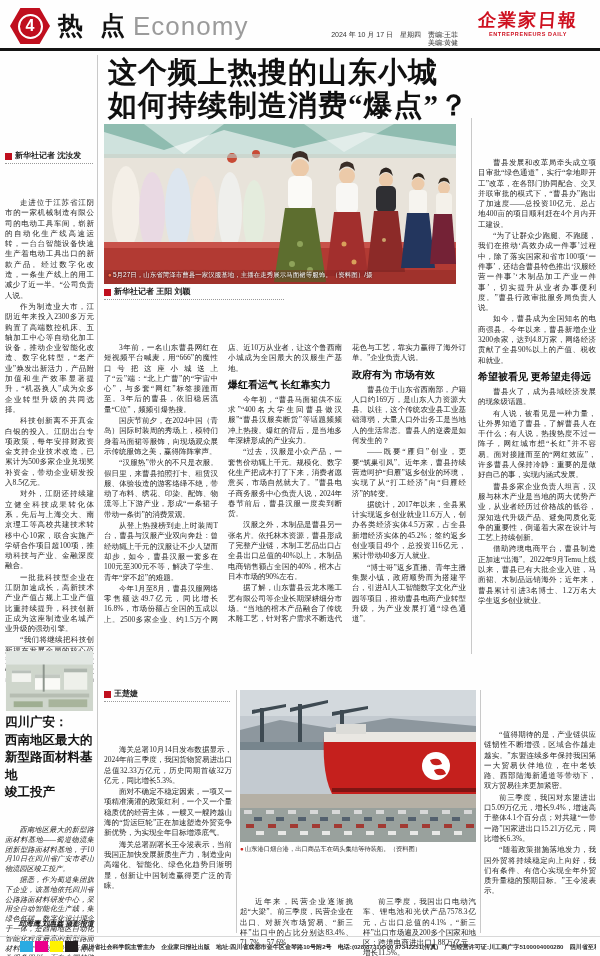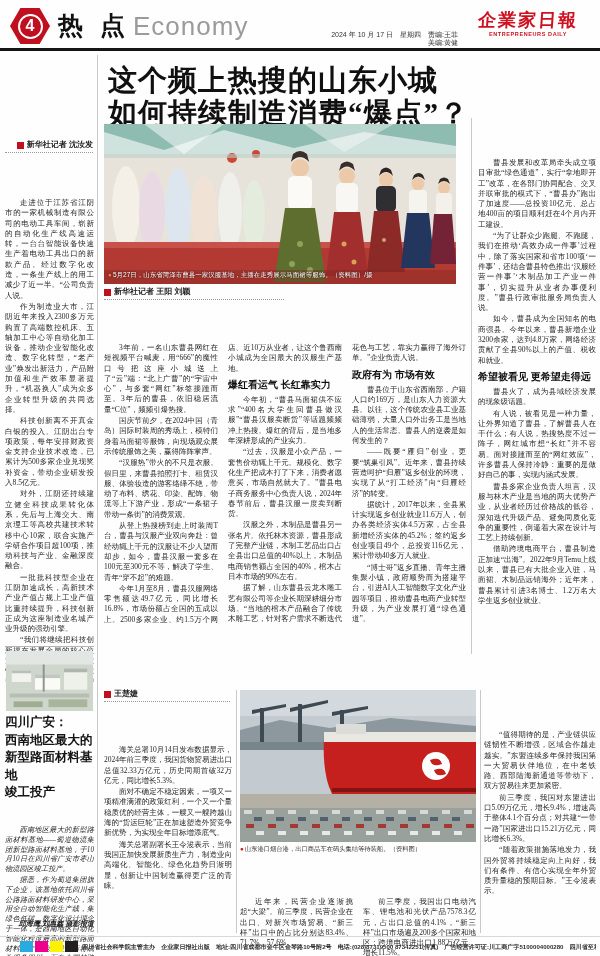--- a/index.html
+++ b/index.html
@@ -35,21 +35,21 @@
     margin:5px 0 4px; break-inside:avoid; }
   .byline { display:flex; align-items:center; gap:3px;
     border-bottom:1px dotted #9a9a9a; padding-bottom:3px;
     font:bold 8px/1 "Liberation Sans","DejaVu Sans",sans-serif; color:#222; }
   .byline .sq { width:7px; height:7px; background:#c00f1e; flex:0 0 auto; }
   .vline { position:absolute; width:1px; background:#c9c9c9; }
   .bindlist { display:contents; }
   
   .l-title { position:absolute; left:5px; top:58px; width:90px;
     font:bold 11.5px/1.45 "Liberation Serif","DejaVu Serif",serif; color:#c2121c; }
-  .l-byline { position:absolute; left:5px; top:141px; width:88px;justify-content:flex-end; }
+  .l-byline { position:absolute; left:5px; top:152px; width:88px; }
   .l-paras { position:absolute; left:5px; top:158px; width:89px; height:484px; }
   .ga-box-rule { position:absolute; left:5px; top:646px; width:89px; height:0; border-top:1px solid #b5b5b5; }
   .ga-photo { position:absolute; left:5px; top:651px; width:89px; height:60px; overflow:hidden; }
   .ga-title { position:absolute; left:5px; top:714px; width:90px;
     font:bold 12.5px/1.4 "Liberation Serif","DejaVu Serif",serif; color:#141414; }
   .ga-paras { position:absolute; left:5px; top:786px; width:89px; height:132px;
     font-size:7.2px; line-height:9.8px; font-style:italic; }
   .ga-credit { position:absolute; left:5px; top:920px; width:89px; text-align:right;
     font:bold italic 7.2px/1.2 "Liberation Serif","DejaVu Serif",serif; }
   
@@ -134,21 +134,21 @@
   </div>
   <div class="ga-title" style="white-space:pre-line;">四川广安：
 西南地区最大的
 新型路面材料基地
 竣工投产</div>
   <div class="ga-paras body-txt">
     <div class="bindlist"><p class="para">西南地区最大的新型路面材料基地——蜀道物流集团新型路面材料基地，于10月10日在四川省广安市枣山物流园区竣工投产。</p><p class="para">据悉，作为蜀道集团旗下企业，该基地依托四川省公路路面材料研发中心，采用全自动智能化生产线，集绿色低碳、数字化设计理念于一体，是西南地区自动化智能化程度最高的新型路面材料生产基地，投产后将成为服务四川、面向全国的路面材料加工基地。</p></div>
   </div>
   <div class="ga-credit">邱海鹰 刘惠鑫 摄影报道</div>
 
-  <div class="m-headline" style="white-space:pre-line;margin-top:8px;">这个频上热搜的山东小城
+  <div class="m-headline" style="white-space:pre-line;">这个频上热搜的山东小城
 如何持续制造消费“爆点”？</div>
 
   <div class="m-photo">
     <svg viewBox="0 0 352 160" width="352" height="160">
       <rect width="352" height="160" fill="#e8e3da"></rect>
       <rect width="352" height="30" fill="#cfe2dd"></rect>
       <path d="M0 8 L60 26 L120 6 L190 24 L260 8 L352 22 L352 0 L0 0 Z" fill="#8fbcb0"></path>
       <path d="M40 0 L80 30 L120 0 Z" fill="#ffffff" opacity=".5"></path>
       <path d="M200 0 L240 28 L290 0 Z" fill="#ffffff" opacity=".4"></path>
       <circle cx="128" cy="34" r="5" fill="#c84a35"></circle>

